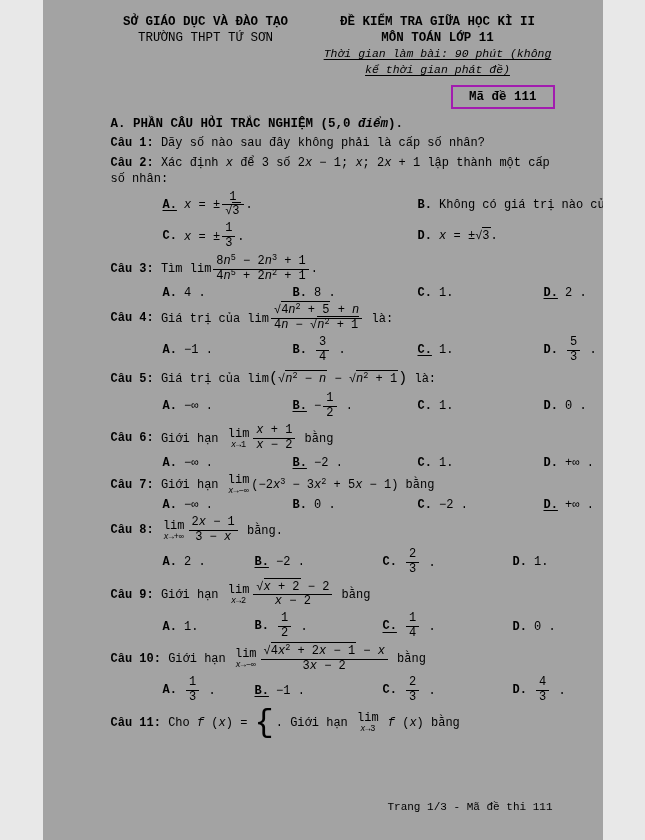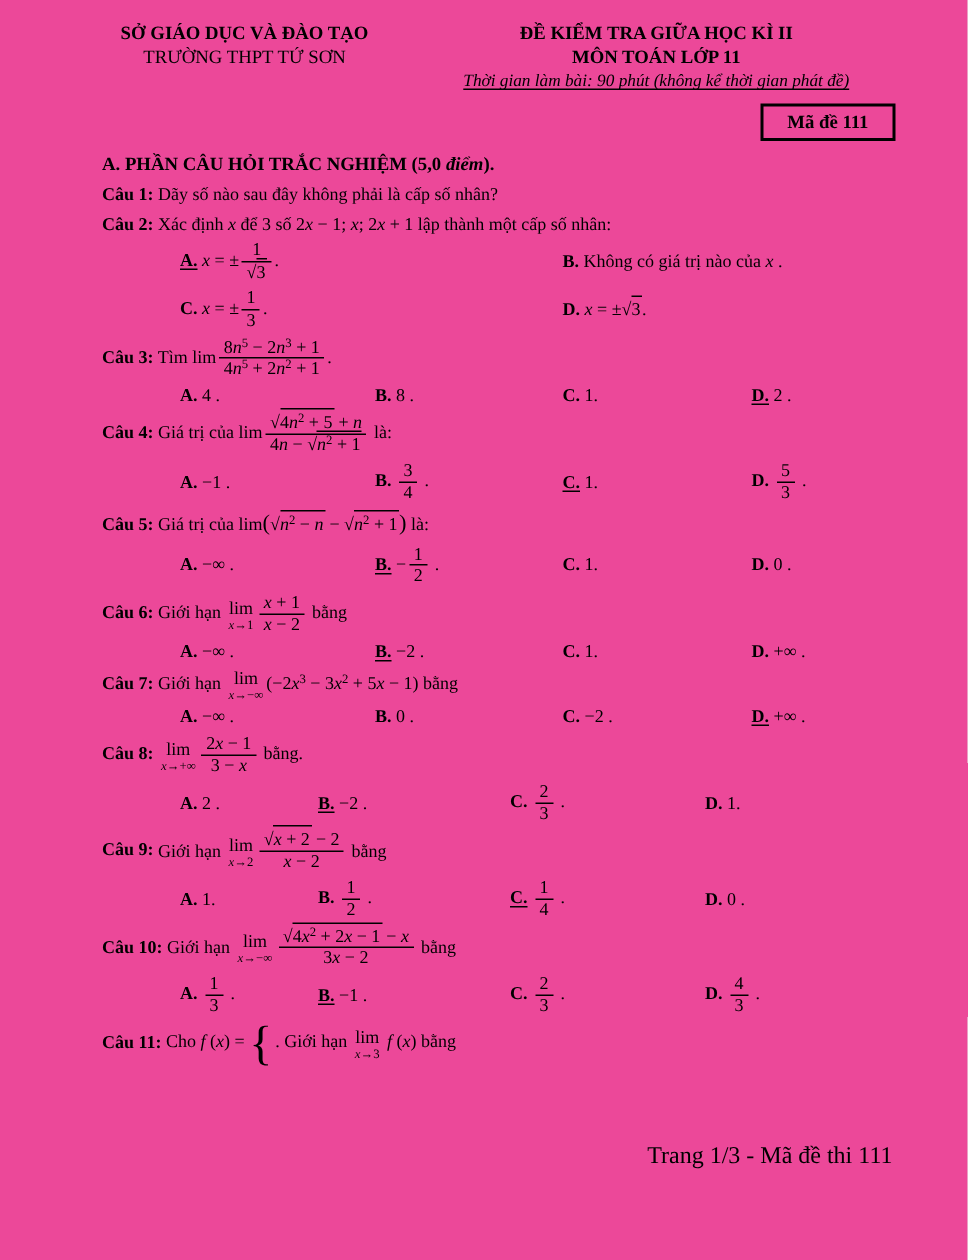--- a/index.html
+++ b/index.html
@@ -1,41 +1,41 @@
 <!DOCTYPE html>
 <html><head>
 <meta charset="utf-8">
 <style>
   html,body{margin:0;padding:0;background:#e8e8e8;}
   .page{
     position:relative;
-    width:645px;height:840px;
+    width:560px;height:840px;
     margin:0 auto;
-    background:#ec4899;
+    background:#a3a3a3;
     color:#000;
-    font-family:Liberation Serif, serif;
+    font-family:Liberation Mono, monospace;
     font-size:12px;
     box-sizing:border-box;
     padding:14px 48px 0 68px;
     overflow:hidden;
   }
   .b{font-weight:bold;}
   .u{text-decoration:underline;text-underline-offset:2px;}
   .it{font-style:italic;}
 
   
   .header{display:flex;margin-left:-20px;}
   .h-left{width:230px;text-align:center;line-height:16px;font-size:12.5px;}
   .h-right{flex:1;text-align:center;line-height:16px;font-size:12.5px;}
   .h-right .time{font-size:11.5px;}
 
   .code-box{
     width:fit-content;
     margin:7px 0 0 auto;
-    border:2px solid #000000;
+    border:2px solid #a21caf;
     padding:3px 16px;
     font-weight:bold;
     font-size:12.5px;
   }
 
   .section-title{margin-top:8px;font-weight:bold;font-size:12.5px;}
 
   
   .q{margin-top:4px;}
   .stem{line-height:1.35;}
@@ -56,21 +56,21 @@
   .fr .d{display:block;padding:0 3px;}
   .sq{white-space:nowrap;}
   .sq .r{border-top:1px solid #000;padding:1px 1px 0 0;}
   .lm{display:inline-flex;flex-direction:column;align-items:center;vertical-align:middle;line-height:1;margin:0 2px;}
   .lm .s{font-size:8.5px;margin-top:1px;text-align:center;}
   .cases{display:inline-flex;align-items:center;vertical-align:middle;}
   .cases .br{font-size:32px;font-weight:400;line-height:.85;margin-right:2px;}
   .cases .cr{display:inline-flex;flex-direction:column;line-height:1.3;text-align:left;}
   .big{font-size:15px;}
 
-  .footer{position:absolute;top:762px;right:50px;font-size:16px;}
+  .footer{position:absolute;top:801px;right:50px;font-size:11px;}
 </style>
 </head>
 <body>
 
 <div class="page">
 
   <div class="header">
     <div class="h-left">
       <div class="b">SỞ GIÁO DỤC VÀ ĐÀO TẠO</div>
       <div>TRƯỜNG THPT TỨ SƠN</div>

